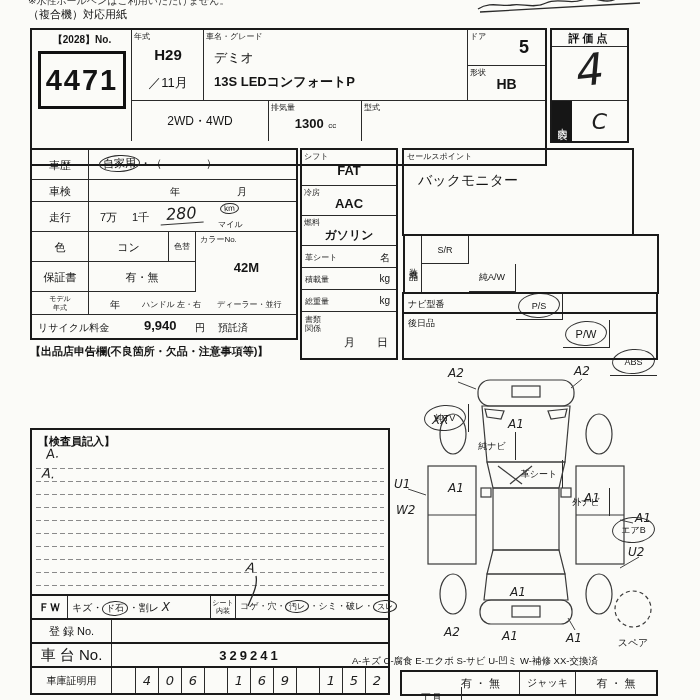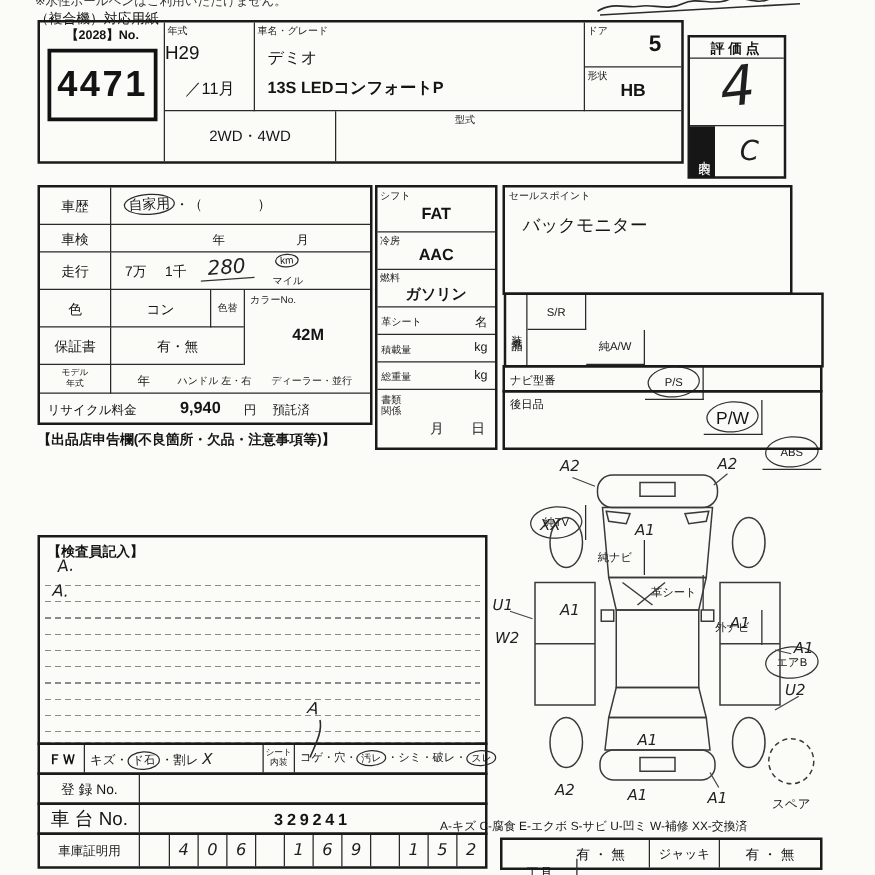--- a/index.html
+++ b/index.html
@@ -24,49 +24,56 @@
   svg text.mark{font-family:"DejaVu Sans",sans-serif;font-style:italic;font-size:12px;fill:#222}
 </style>
 </head>
 <body>
 
 <div id="page">
 
   <div class="abs" style="left:28px;top:-6px;font-size:10px;color:#333">※水性ボールペンはご利用いただけません。</div>
   <div class="abs" style="left:28px;top:7px;font-size:11px">（複合機）対応用紙</div>
 
-  <div class="abs bd2" style="left:30px;top:16px;width:517px;height:115px">
+  <div class="abs bd2" style="left:30px;top:28px;width:517px;height:138px">
 
     <div class="abs br" style="left:0;top:0;width:100px;height:111px">
       <div class="abs" style="left:0;top:3px;width:100px;text-align:center;font-size:10px;font-weight:bold">【2028】No.</div>
       <div class="abs c" style="left:6px;top:21px;width:88px;height:58px;border:3px solid #111;font-size:29px;font-weight:bold;letter-spacing:2px">4471</div>
     </div>
 
     <div class="abs br bb" style="left:100px;top:0;width:72px;height:71px">
       <div class="abs lbl" style="left:2px;top:2px">年式</div>
-      <div class="abs" style="left:0;top:16px;width:72px;font-size:15px;font-weight:normal">H29</div>
+      <div class="abs" style="left:0;top:16px;width:72px;text-align:center;font-size:15px;font-weight:bold">H29</div>
       <div class="abs" style="left:0;top:44px;width:72px;text-align:center;font-size:13px">／11月</div>
     </div>
 
     <div class="abs br bb" style="left:172px;top:0;width:264px;height:71px">
       <div class="abs lbl" style="left:2px;top:2px">車名・グレード</div>
       <div class="abs" style="left:10px;top:19px;font-size:13px">デミオ</div>
       <div class="abs" style="left:10px;top:43px;font-size:13px;font-weight:600">13S LEDコンフォートP</div>
     </div>
 
     <div class="abs bb" style="left:436px;top:0;width:77px;height:36px">
       <div class="abs lbl" style="left:2px;top:2px">ドア</div>
       <div class="abs" style="right:16px;top:7px;font-size:18px;font-weight:bold">5</div>
     </div>
     <div class="abs bb" style="left:436px;top:36px;width:77px;height:35px">
       <div class="abs lbl" style="left:2px;top:2px">形状</div>
       <div class="abs" style="left:0;top:10px;width:77px;text-align:center;font-size:14px;font-weight:bold">HB</div>
     </div>
 
     <div class="abs br c" style="left:100px;top:71px;width:137px;height:40px;font-size:12px">2WD・4WD</div>
+    <div class="abs br" style="left:237px;top:71px;width:93px;height:40px">
+      <div class="abs lbl" style="left:2px;top:2px">排気量</div>
+      <div class="abs" style="left:0;top:13px;width:93px;text-align:center">
+        <span style="font-size:13px;font-weight:bold">1300</span>
+        <span class="lbl">cc</span>
+      </div>
+    </div>
     <div class="abs" style="left:330px;top:71px;width:183px;height:40px">
       <div class="abs lbl" style="left:2px;top:2px">型式</div>
     </div>
   </div>
 
   <div class="abs bd2" style="left:550px;top:28px;width:79px;height:115px">
     <div class="abs bb c" style="left:0;top:0;width:75px;height:17px;font-size:11px;font-weight:bold;letter-spacing:3px">評価点</div>
     <div class="abs" style="left:0;top:17px;width:75px;height:53px"></div>
     <div class="abs hw" style="left:24px;top:14px;font-size:44px;transform:rotate(-6deg)">4</div>
     <div class="abs bt" style="left:0;top:70px;width:75px;height:41px">
@@ -179,21 +186,21 @@
     <div class="abs eqcell c bb br" style="left:17px;top:0;width:47px;height:28px">
         <span style="font-size:9px">S/R</span>
       </div>
     <div class="abs eqcell c bb br" style="left:64px;top:0;width:47px;height:28px">
         <span style="font-size:9px">純A/W</span>
       </div>
     <div class="abs eqcell c bb br circled" style="left:111px;top:0;width:47px;height:28px">
         <span style="font-size:9px">P/S</span>
       </div>
     <div class="abs eqcell c bb br circled" style="left:158px;top:0;width:47px;height:28px">
-        <span style="font-size:14px">P/W</span>
+        <span style="font-size:11px">P/W</span>
       </div>
     <div class="abs eqcell c bb circled" style="left:205px;top:0;width:47px;height:28px">
         <span style="font-size:9px">ABS</span>
       </div>
     <div class="abs eqcell c br circled" style="left:17px;top:28px;width:47px;height:28px">
         <span style="font-size:9px">純TV</span>
       </div>
     <div class="abs eqcell c br" style="left:64px;top:28px;width:47px;height:28px">
         <span style="font-size:9px">純ナビ</span>
       </div>

